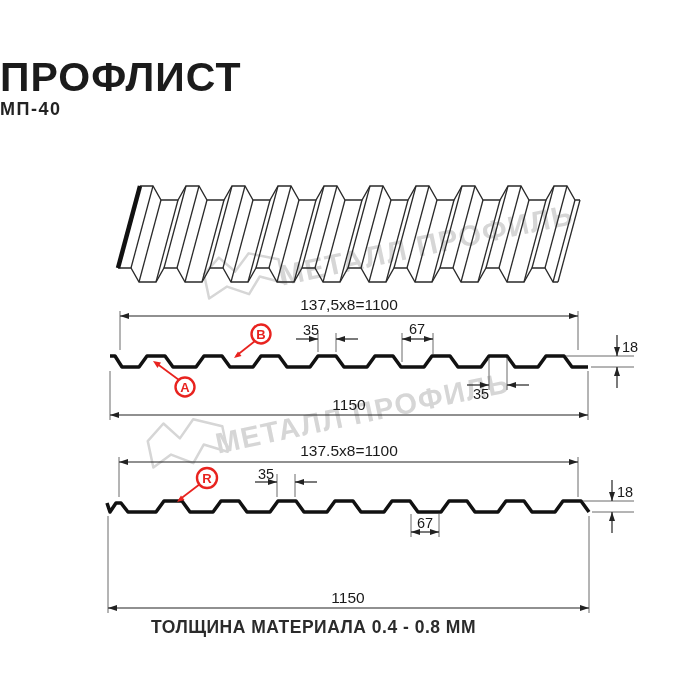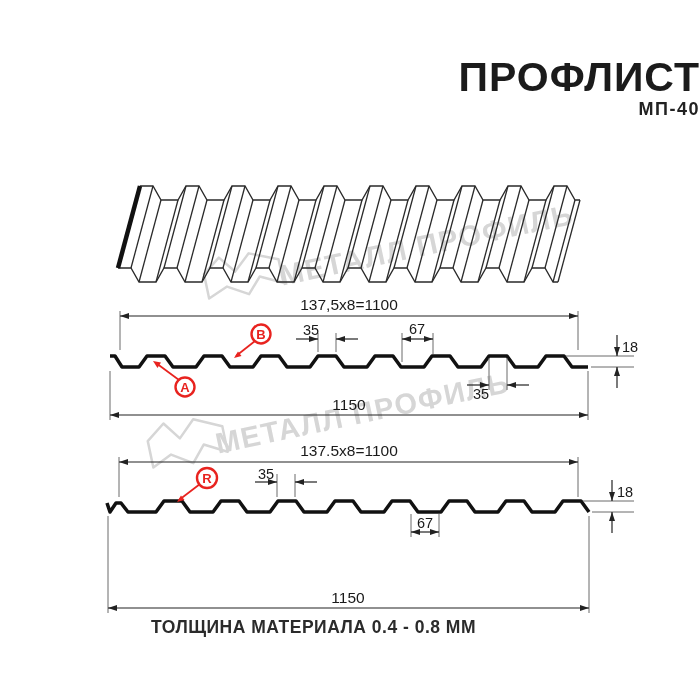--- a/index.html
+++ b/index.html
@@ -1,18 +1,18 @@
 <!DOCTYPE html>
 <html><head>
 <meta charset="utf-8">
 <style>
   html,body{margin:0;padding:0;}
   body{width:700px;height:700px;background:#ffffff;position:relative;overflow:hidden;
        font-family:"Liberation Sans",sans-serif;}
-  .hdr{position:absolute;left:0;width:700px;text-align:right;color:#1b1b1b;z-index:3;}
+  .hdr{position:absolute;left:0;width:700px;text-align:left;color:#1b1b1b;z-index:3;}
   #title{top:54px;font-size:41px;font-weight:bold;letter-spacing:1px;}
   #subtitle{top:99px;font-size:18px;font-weight:bold;letter-spacing:1.5px;color:#222;}
   #footer{position:absolute;left:0;top:617px;width:627px;text-align:center;
           font-size:17.5px;font-weight:bold;letter-spacing:0.5px;color:#2b2b2b;z-index:3;}
   .wm{position:absolute;color:#d6d6d6;font-weight:bold;font-size:29px;letter-spacing:1.5px;
       white-space:nowrap;z-index:0;transform:rotate(-12deg);transform-origin:left center;}
   .wm-logo{position:absolute;z-index:0;transform:rotate(-12deg);}
   #drawing{position:absolute;left:0;top:0;z-index:1;}
   text{font-family:"Liberation Sans",sans-serif;fill:#1a1a1a;}
   .dimtxt{font-size:14.5px;}

